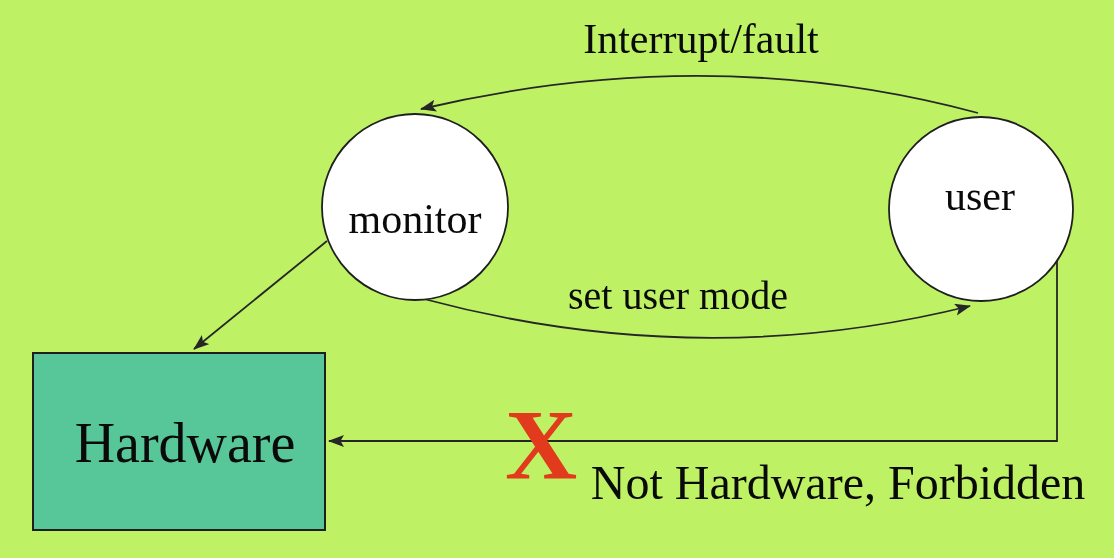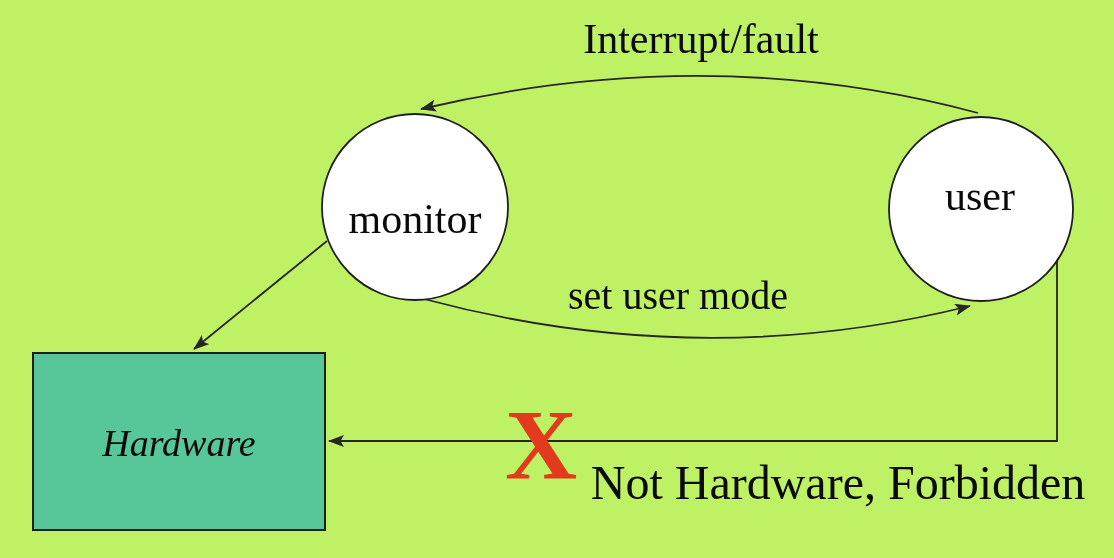--- a/index.html
+++ b/index.html
@@ -17,21 +17,21 @@
     position: absolute;
     transform: translate(-50%, -50%);
     white-space: nowrap;
     line-height: 1;
     color: #0a0a0a;
   }
   .lbl-interrupt   { left: 701px; top: 39px;  font-size: 42px; }
   .lbl-setusermode { left: 678px; top: 296px; font-size: 40px; }
   .lbl-monitor     { left: 415px; top: 211px; font-size: 42px; margin-top: 8px; }
   .lbl-user        { left: 980px; top: 196px; font-size: 42px; }
-  .lbl-hardware    { left: 179px; top: 443px; font-size: 38px; font-style: italic; }
+  .lbl-hardware    { left: 185px; top: 443px; font-size: 56px; }
   .lbl-forbidden   { left: 838px; top: 483px; font-size: 48px; }
   .lbl-x {
     left: 541px; top: 445px;
     font-size: 100px;
     font-weight: bold;
     color: #e23a1c;
   }
   .edge { fill: none; stroke: #262626; stroke-width: 1.8; }
   .node-circle { fill: #ffffff; stroke: #1f1f1f; stroke-width: 1.8; }
   .hw-rect { stroke: #1f1f1f; stroke-width: 2; }

